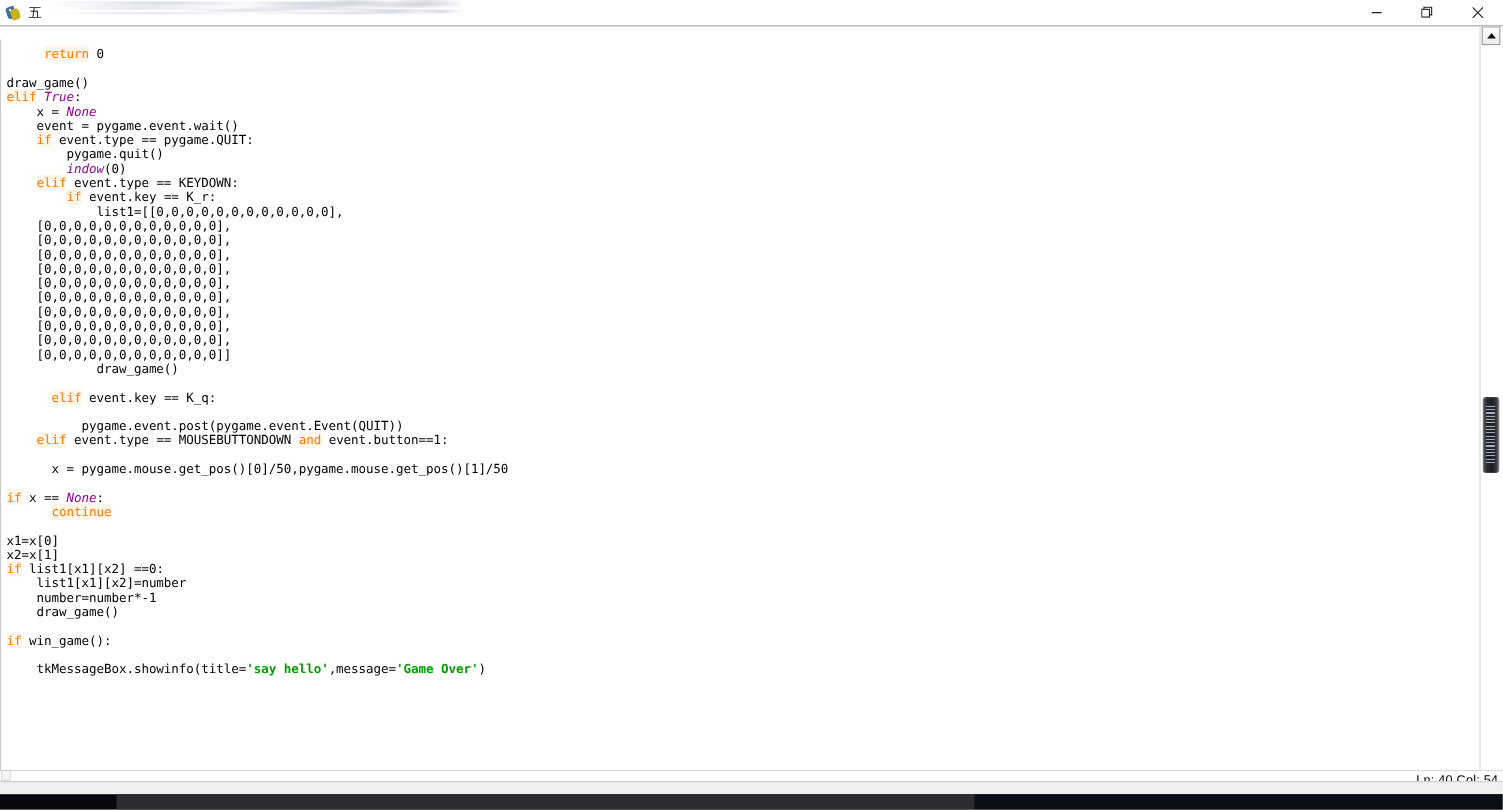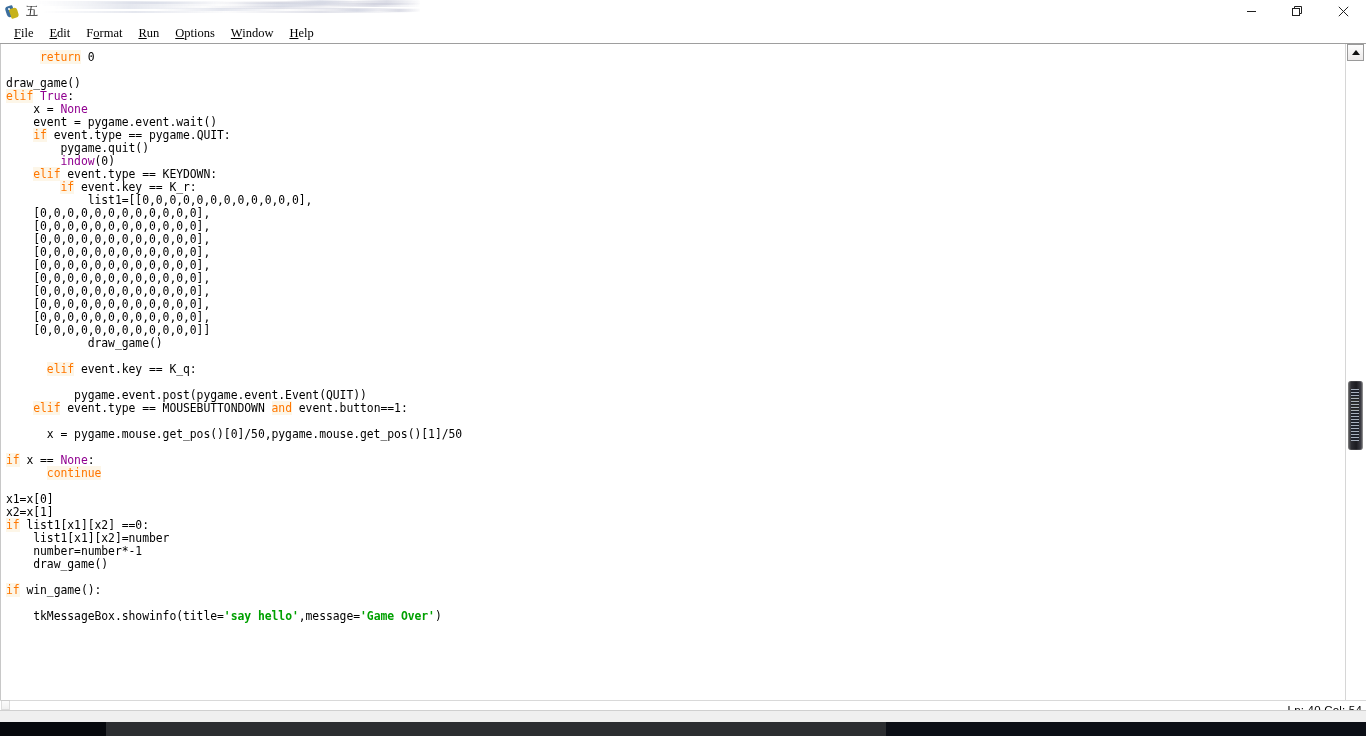--- a/index.html
+++ b/index.html
@@ -146,34 +146,35 @@
     background: #ffffff;
     border-top: 1px solid #9e9e9e;
     overflow: hidden;
   }
   #code-pane {
     flex: 1;
     position: relative;
     overflow: hidden;
     border-left: 1px solid #c8c8c8;
     background: #ffffff;
+    margin-top: 12px;
   }
   #code-text {
     position: absolute;
     left: 5px;
     top: 7px;
     font-family: "DejaVu Sans Mono", "Liberation Mono", monospace;
     font-size: 11.4px;
     line-height: 13px;
     color: #000000;
     white-space: pre;
     letter-spacing: -0.05px;
   }
   .kw   { color: #ff7700; background: #fdf6e8; }
-  .bi   { color: #900090; }
+  .bi   { color: #900090; font-style: italic; }
   .str  { color: #00a000; font-weight: bold; }
 
   
   #vscroll {
     width: 20px;
     min-width: 20px;
     background: #ffffff;
     border-left: 1px solid #d6d6d6;
     position: relative;
   }
@@ -334,29 +335,20 @@
       </div>
       <div class="win-btn">
         <svg width="11" height="11" viewBox="0 0 11 11">
           <line x1="0.8" y1="0.8" x2="10.2" y2="10.2" stroke="#202020" stroke-width="1"></line>
           <line x1="10.2" y1="0.8" x2="0.8" y2="10.2" stroke="#202020" stroke-width="1"></line>
         </svg>
       </div>
     </div>
   </div>
 
-  <div id="menu-bar">
-      <div class="menu-item"><span class="acc">F</span>ile</div>
-      <div class="menu-item"><span class="acc">E</span>dit</div>
-      <div class="menu-item">F<span class="acc">o</span>rmat</div>
-      <div class="menu-item"><span class="acc">R</span>un</div>
-      <div class="menu-item"><span class="acc">O</span>ptions</div>
-      <div class="menu-item"><span class="acc">W</span>indow</div>
-      <div class="menu-item"><span class="acc">H</span>elp</div>
-    </div>
 
   <div id="editor-area">
     <div id="code-pane">
       <div id="code-text">     <span class="kw">return</span> 0
 
 draw_game()
 <span class="kw">elif</span> <span class="bi">True</span>:
     x = <span class="bi">None</span>
     event = pygame.event.wait()
     <span class="kw">if</span> event.type == pygame.QUIT:

